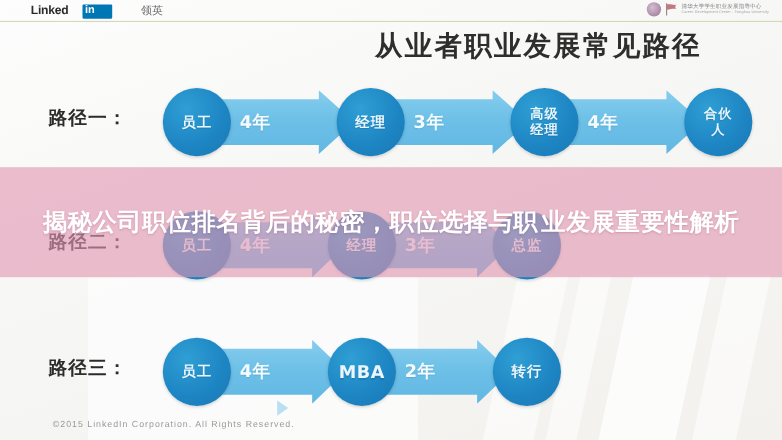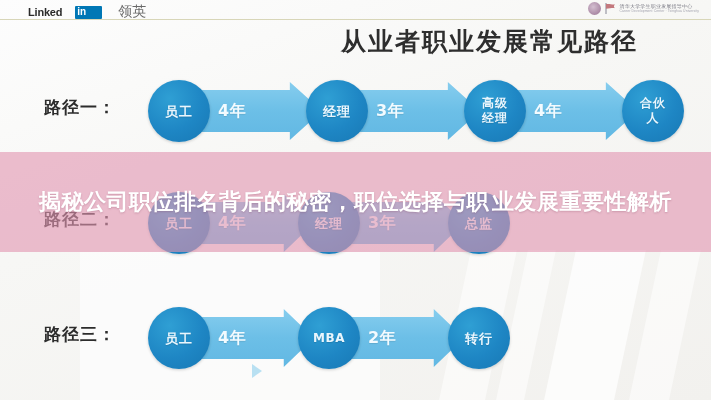--- a/index.html
+++ b/index.html
@@ -67,23 +67,23 @@
     background: #0077b5;
     color: #ffffff;
     font-size: 10px;
     font-weight: bold;
     line-height: 12px;
     padding: 0 16px 1px 2px;
     border-radius: 1px;
     margin-left: 1px;
   }
   .brand-cn {
-    font-size: 14px;
+    font-size: 10px;
     color: #6a6a6a;
-    margin-left: 4px;
+    margin-left: 14px;
   }
 
   .org-logo {
     position: absolute;
     right: 12px; top: 2px;
     display: flex;
     align-items: center;
     gap: 4px;
     opacity: 0.72;
   }
@@ -165,21 +165,21 @@
     font-family: "DejaVu Sans", "Liberation Sans", sans-serif;
     font-size: 13px;
     font-weight: bold;
     line-height: 15px;
     text-align: center;
     letter-spacing: 1px;
     white-space: pre-line;
     text-shadow: 0 1px 1px rgba(0,0,0,0.12);
   }
   .node.small-text .node-label { font-size: 12px; }
-  .node-label.latin { letter-spacing: 0.5px; font-size: 12px; }
+  .node-label.latin { letter-spacing: 0.5px; font-size: 16px; }
 
   
   .arrow {
     position: relative;
     z-index: 1;
     flex: 0 0 auto;
     height: 58px;
     display: flex;
     align-items: center;
     justify-content: flex-start;
@@ -351,14 +351,15 @@
         </div>
       </div>
   </div>
 
   <div class="overlay-band">
     <div class="overlay-line">揭秘公司职位排名背后的秘密，职位选择与职</div>
     <div class="overlay-line">业发展重要性解析</div>
   </div>
 
   <div class="footer-tick"></div>
+  <div class="footer">©2015 LinkedIn Corporation. All Rights Reserved.</div>
 
 </div>
 
 </body></html>

